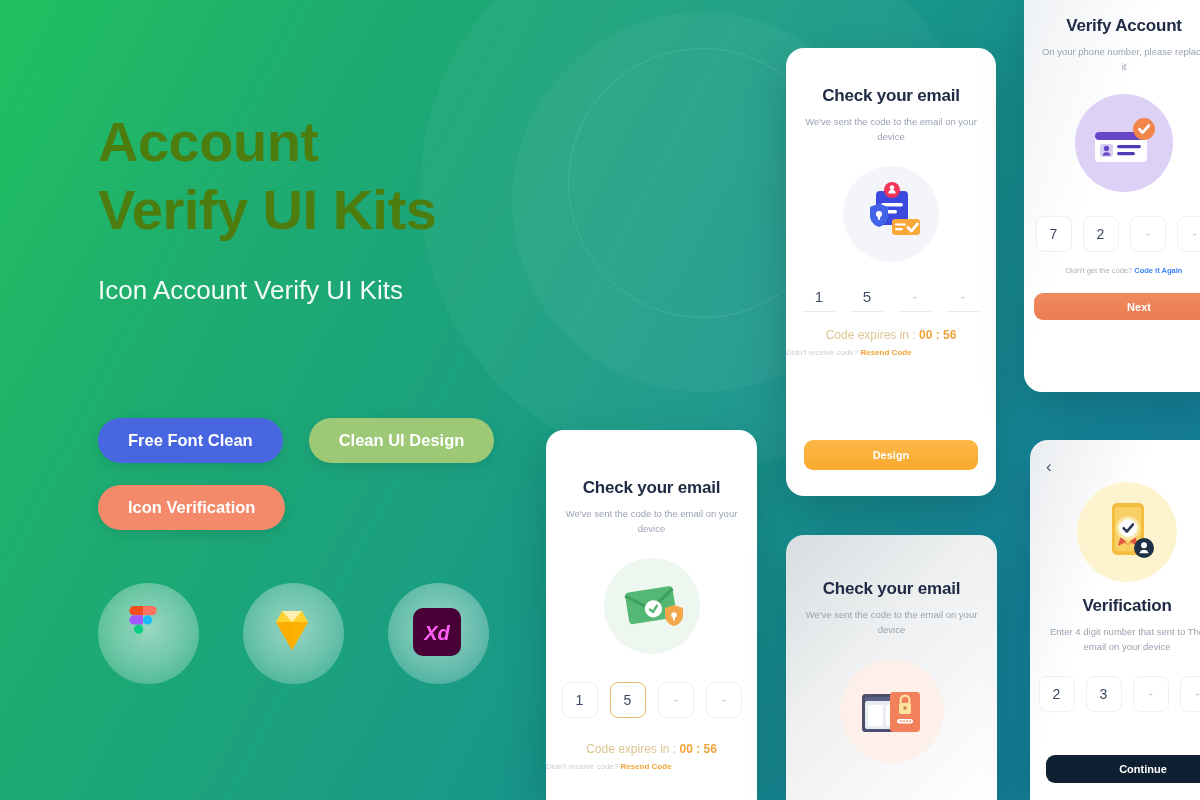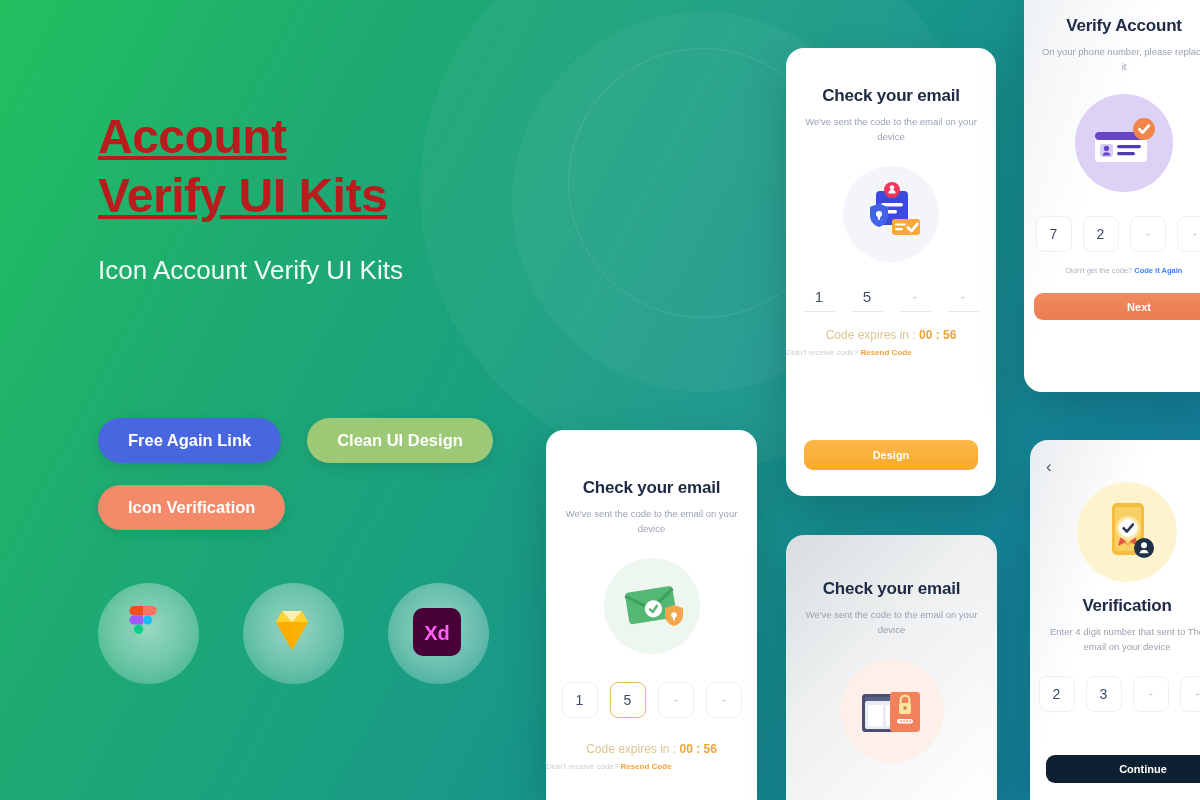--- a/index.html
+++ b/index.html
@@ -15,42 +15,41 @@
   .deco-1 { width:560px; height:560px; left:420px; top:-90px;
             background:rgba(255,255,255,0.045); }
   .deco-2 { width:380px; height:380px; left:512px; top:12px;
             background:rgba(255,255,255,0.045); }
   .deco-3 { width:270px; height:270px; left:568px; top:48px;
             border:1px solid rgba(255,255,255,0.11); }
 
   
   .hero { position:absolute; left:98px; top:108px; width:620px; z-index:3; }
   .hero-title {
-    font-size:48px; font-weight:700; color:#b91c1c; line-height:1.22;
+    font-size:56px; font-weight:700; color:#4d7c0f; line-height:1.22;
     letter-spacing:-0.5px;
-    text-decoration:underline;
   }
   .hero-sub {
     margin-top:30px; font-size:26px; color:#f2fbf7; font-weight:400;
   }
 
   .pills { position:absolute; left:98px; top:418px; width:560px; z-index:3; }
   .pill-row { display:flex; gap:26px; margin-bottom:22px; }
   .pill {
     border-radius:28px; color:#ffffff; font-size:16.5px; font-weight:600;
     display:flex; align-items:center; justify-content:center;
     height:45px; padding:0 30px; white-space:nowrap;
     box-shadow:0 4px 14px rgba(0,0,0,0.10);
   }
   .pill-a { background:#4766e0; min-width:162px; }
   .pill-b { background:#9dc977; min-width:176px; }
   .pill-c { background:#f58a6b; min-width:184px; }
 
   
-  .apps { position:absolute; left:98px; top:583px; display:flex; gap:44px; z-index:3; }
+  .apps { position:absolute; left:98px; top:583px; display:flex; gap:44px; z-index:3;font-style:italic; }
   .app-circle {
     width:101px; height:101px; border-radius:50%;
     background:radial-gradient(circle at 50% 45%, rgba(255,255,255,0.55) 0%, rgba(255,255,255,0.34) 55%, rgba(255,255,255,0.10) 100%);
     display:flex; align-items:center; justify-content:center;
   }
   .app-inner { width:56px; height:56px; position:relative; }
 
   
   .card { position:absolute; background:#ffffff; border-radius:18px;
           box-shadow:0 18px 45px rgba(0,0,0,0.18); overflow:hidden; z-index:4; }
@@ -122,21 +121,21 @@
 <div class="hero">
   <div class="hero-title">
     <div>Account</div>
     <div>Verify UI Kits</div>
   </div>
   <div class="hero-sub">Icon Account Verify UI Kits</div>
 </div>
 
 <div class="pills">
   <div class="pill-row">
-    <div class="pill pill-a">Free Again Link</div>
+    <div class="pill pill-a">Free Font Clean</div>
     <div class="pill pill-b">Clean UI Design</div>
   </div>
   <div class="pill-row">
     <div class="pill pill-c">Icon Verification</div>
   </div>
 </div>
 
 <div class="apps">
   <div class="app-circle">
     <span class="app-inner">

